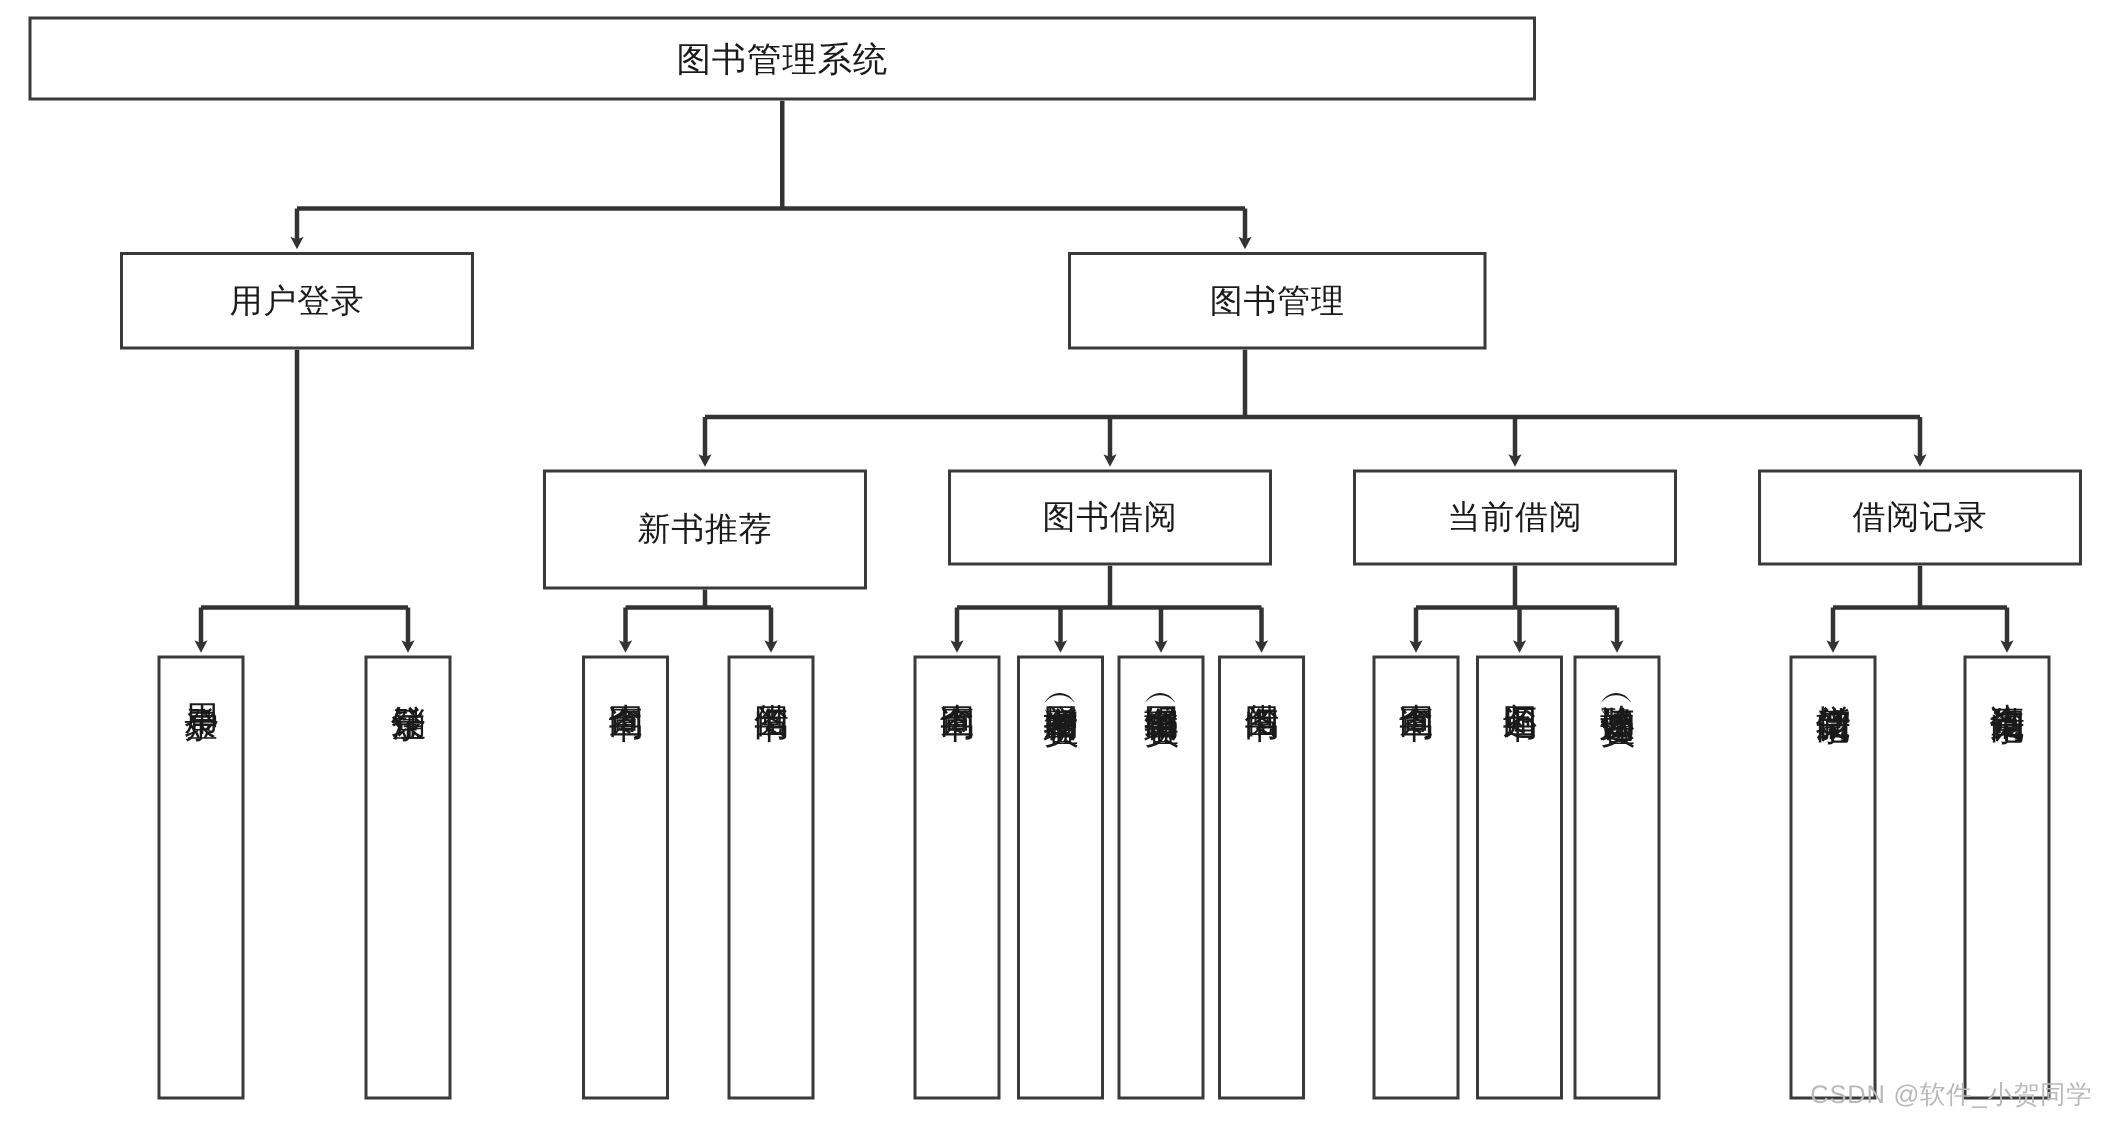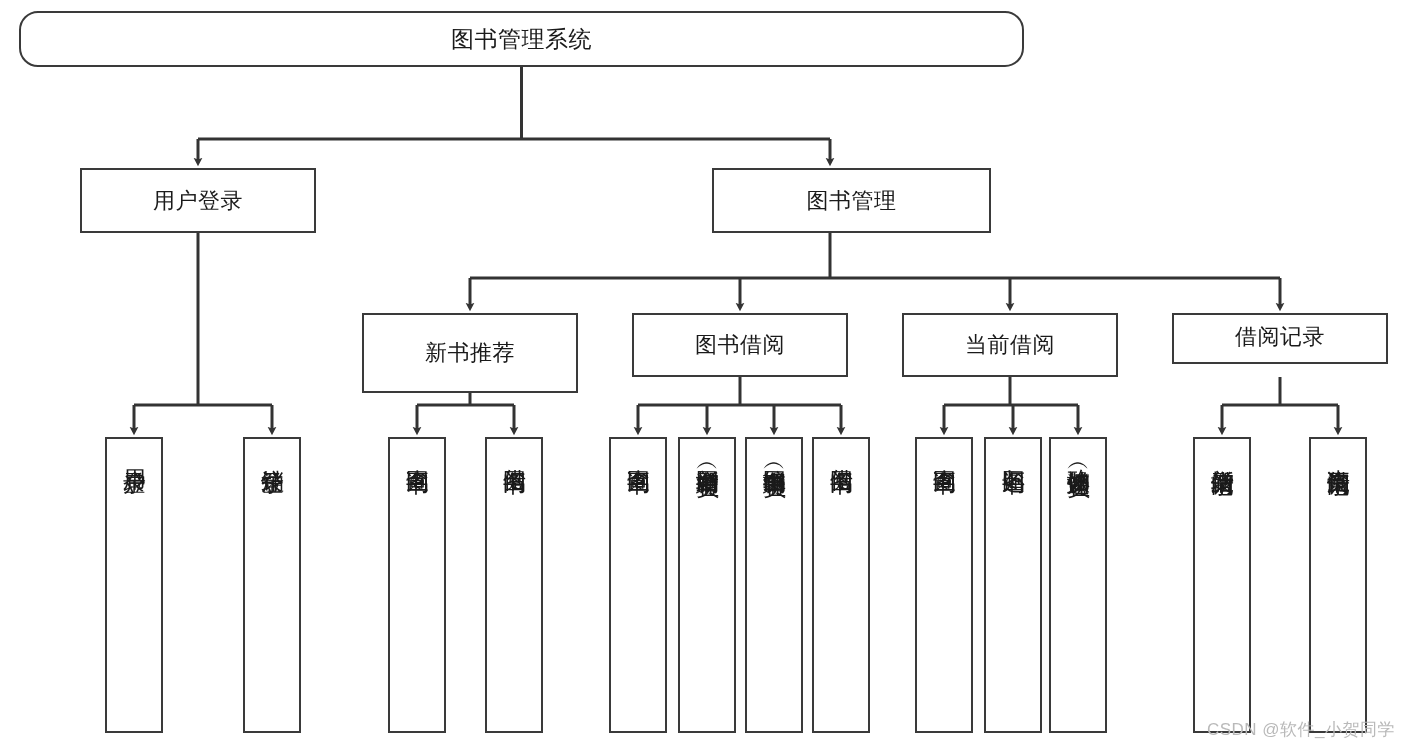--- a/index.html
+++ b/index.html
@@ -119,41 +119,41 @@
       <path d="M1013,405 L1013,431" marker-end="url(#arrow)"></path>
       <path d="M1078,405 L1078,431" marker-end="url(#arrow)"></path>
 
       <path d="M1280,377 L1280,405"></path>
       <path d="M1222,405 L1338,405"></path>
       <path d="M1222,405 L1222,431" marker-end="url(#arrow)"></path>
       <path d="M1338,405 L1338,431" marker-end="url(#arrow)"></path>
     </g>
   </svg>
 
-  <div class="node root horiz" style="left:19px; top:11px; width:1005px; height:56px;border-radius:19px;">
+  <div class="node root horiz" style="left:19px; top:11px; width:1005px; height:56px;">
     <span class="label">图书管理系统</span>
   </div>
 
   <div class="node horiz" style="left:80px; top:168px; width:236px; height:65px;">
     <span class="label">用户登录</span>
   </div>
   <div class="node horiz" style="left:712px; top:168px; width:279px; height:65px;">
     <span class="label">图书管理</span>
   </div>
 
   <div class="node horiz" style="left:362px; top:313px; width:216px; height:80px;">
     <span class="label">新书推荐</span>
   </div>
   <div class="node horiz" style="left:632px; top:313px; width:216px; height:64px;">
     <span class="label">图书借阅</span>
   </div>
   <div class="node horiz" style="left:902px; top:313px; width:216px; height:64px;">
     <span class="label">当前借阅</span>
   </div>
-  <div class="node horiz" style="left:1172px; top:313px; width:216px; height:51px;font-family:Liberation Mono, monospace;">
+  <div class="node horiz" style="left:1172px; top:313px; width:216px; height:64px;">
     <span class="label">借阅记录</span>
   </div>
 
   <div class="node leaf" style="left:105px; top:437px; width:58px; height:296px;">
     <span class="label">用户登录</span>
   </div>
   <div class="node leaf" style="left:243px; top:437px; width:58px; height:296px;">
     <span class="label">注销登录</span>
   </div>
 

